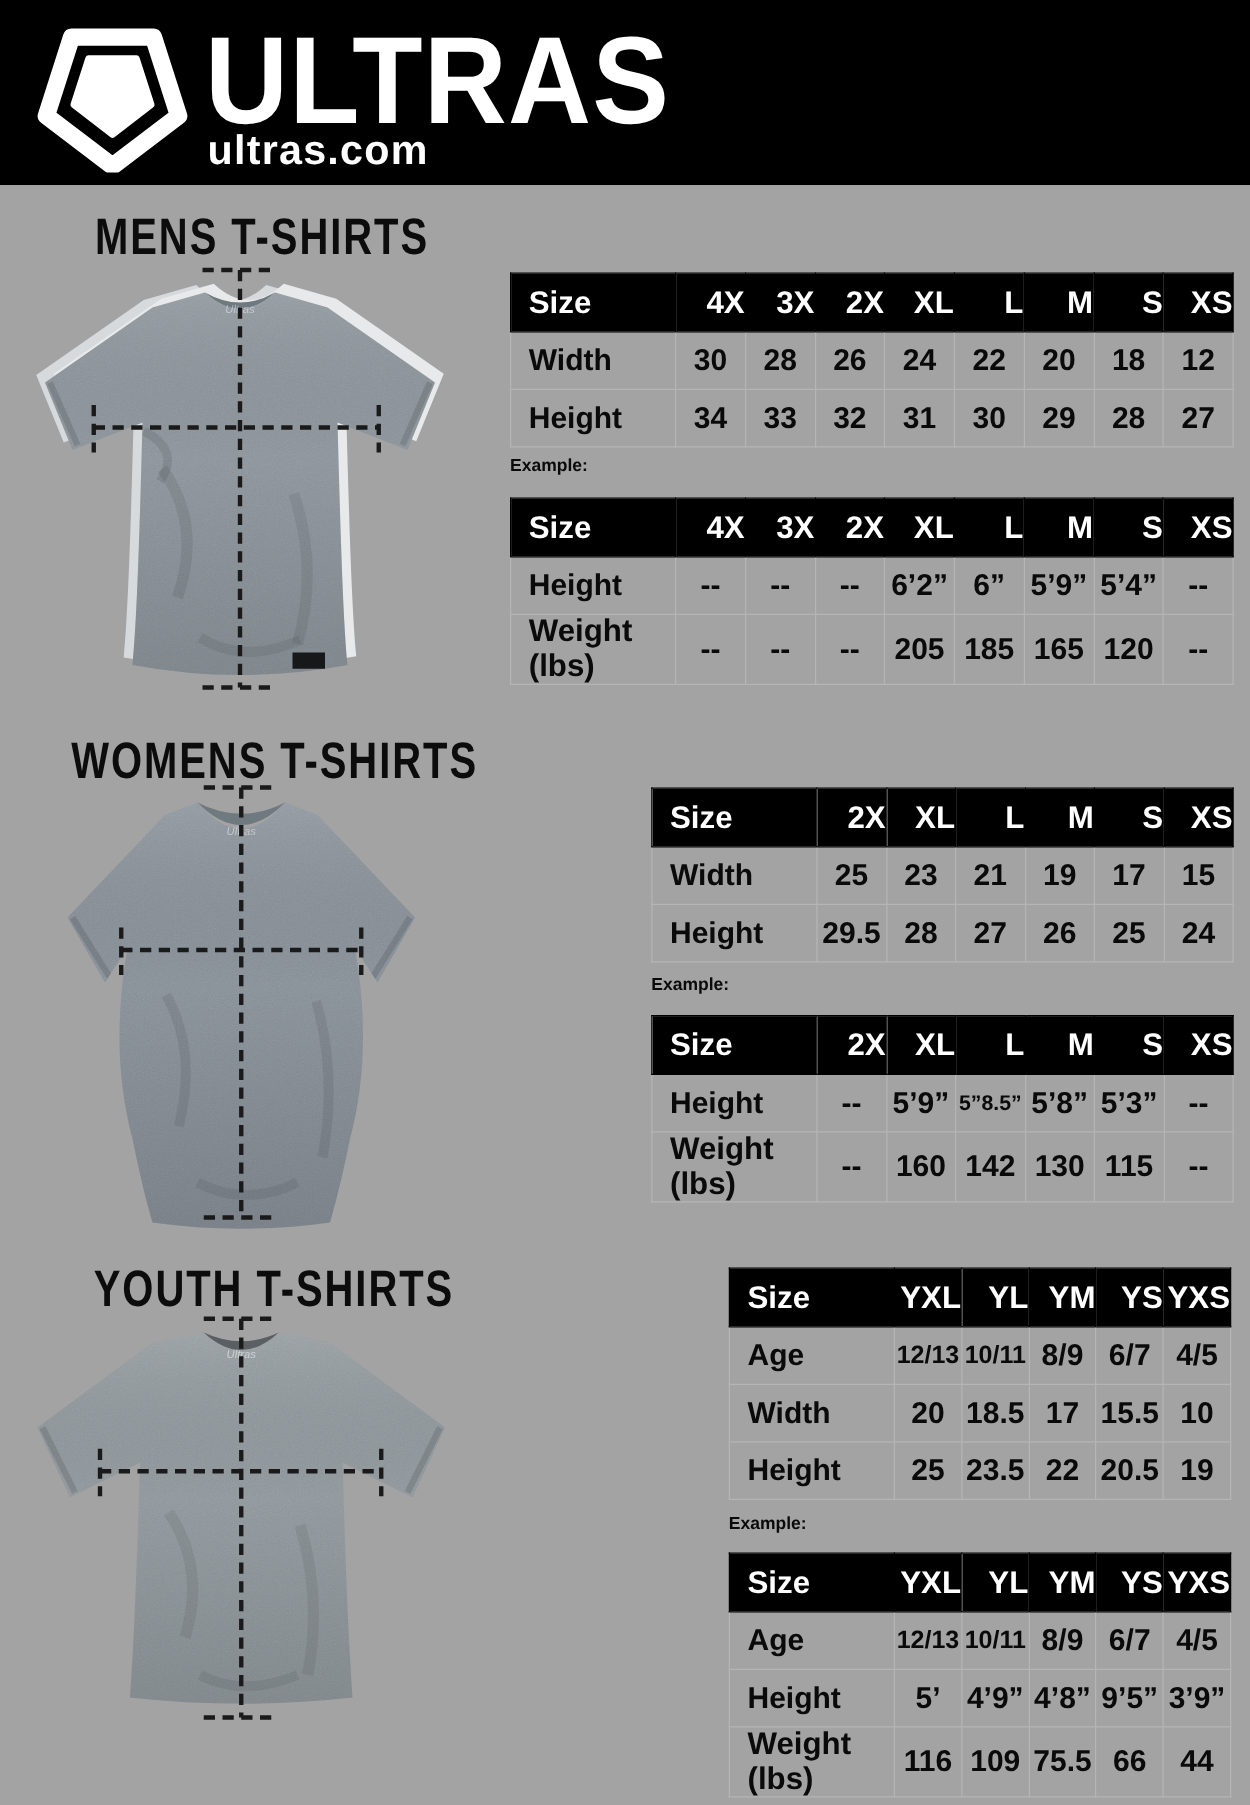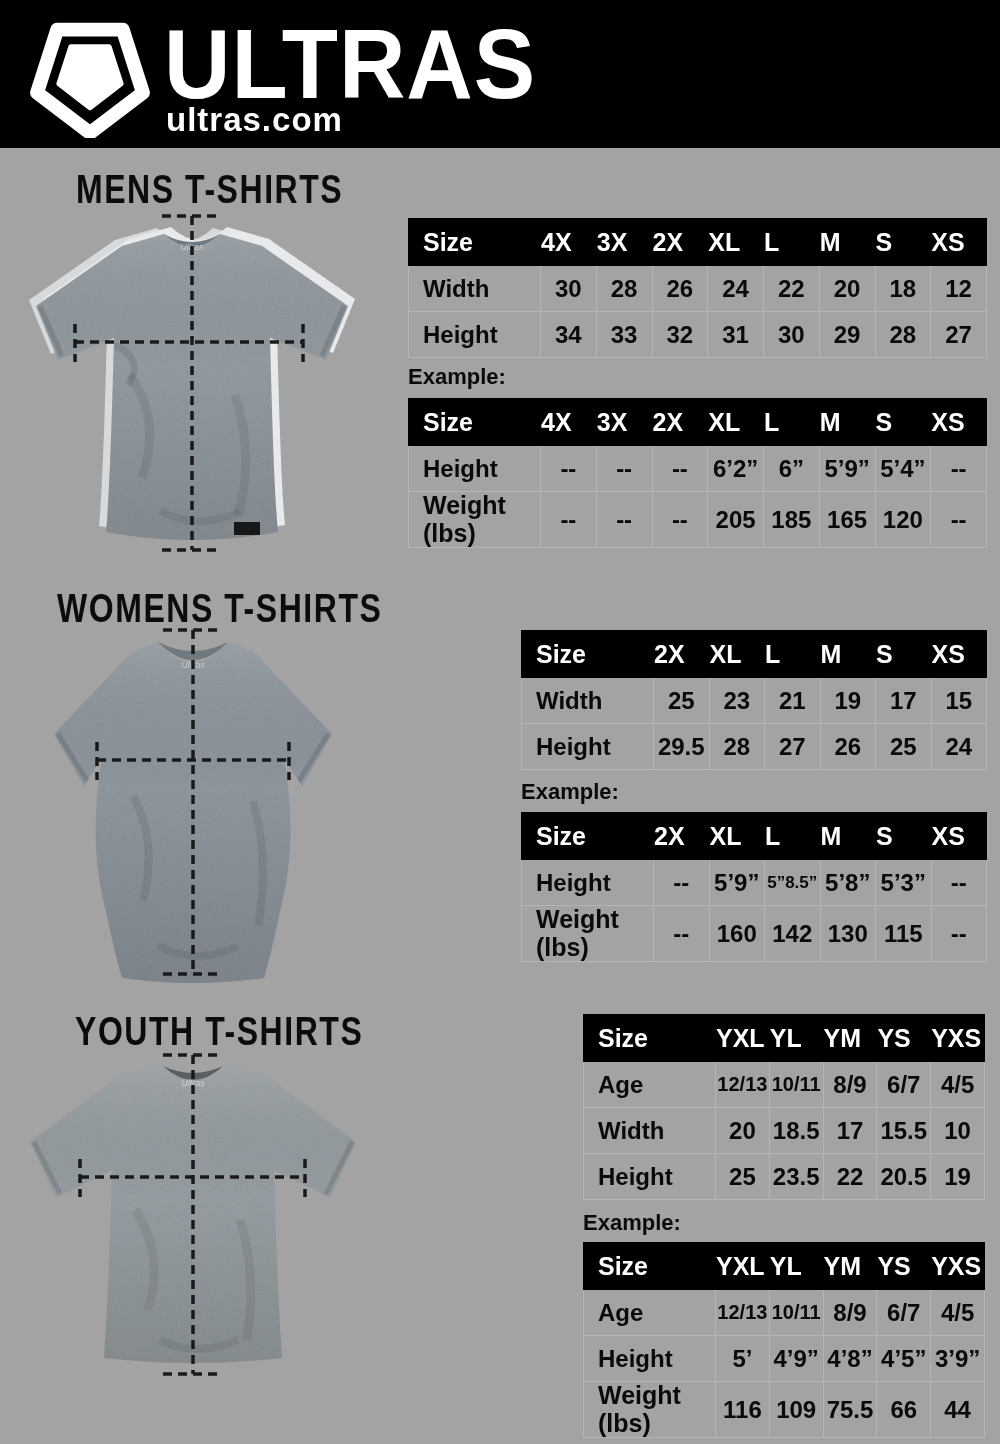--- a/index.html
+++ b/index.html
@@ -14,29 +14,29 @@
   .site{position:absolute;left:166px;top:101px;color:#fff;font-size:33px;font-weight:bold;letter-spacing:1px;}
 
   
   .sec-title{position:absolute;font-weight:bold;font-size:41px;line-height:1;color:#0c0c0c;
              transform:scaleX(.78);transform-origin:left top;letter-spacing:2px;white-space:nowrap;}
   #t-mens{left:76px;top:169px;}
   #t-womens{left:57px;top:588px;}
   #t-youth{left:75px;top:1011px;}
 
   
-  .example{position:absolute;font-weight:bold;font-size:22px;color:#0a0a0a;}
+  .example{position:absolute;font-weight:bold;font-size:14px;color:#0a0a0a;}
   #ex-mens{left:408px;top:364px;}
   #ex-womens{left:521px;top:779px;}
   #ex-youth{left:583px;top:1210px;}
 
   
   .tbl{position:absolute;border-collapse:collapse;table-layout:fixed;font-weight:bold;color:#0a0a0a;}
   .tbl th,.tbl td{border:1px solid #b5b5b5;padding:0;overflow:hidden;}
-  .tbl thead th{background:#000;color:#fff;font-size:25px;text-align:left;border-color:#000;}
+  .tbl thead th{background:#000;color:#fff;font-size:25px;text-align:right;border-color:#000;}
   .tbl thead th:first-child,.tbl tbody th{text-align:left;padding-left:14px;}
   .tbl thead th:first-child{width:117px;}
   .tbl tbody th{font-size:24px;}
   .tbl td{font-size:24px;text-align:center;}
   .tbl td.sm{font-size:20px;}
   .tbl td.xs{font-size:17px;}
   .tbl tbody th.two-line{font-size:25px;line-height:1.1;white-space:pre-line;}
   .tbl thead tr{height:47px;}
   .tbl tbody tr{height:46px;padding-left:42px;}
   .ex-tbl tbody tr:last-child{height:50px;}
@@ -392,21 +392,21 @@
           <td class="sm">10/11</td>
           <td>8/9</td>
           <td>6/7</td>
           <td>4/5</td>
         </tr>
         <tr>
           <th>Height</th>
           <td>5’</td>
           <td>4’9”</td>
           <td>4’8”</td>
-          <td>4’5”</td>
+          <td>9’5”</td>
           <td>3’9”</td>
         </tr>
         <tr>
           <th class="two-line">Weight
 (lbs)</th>
           <td>116</td>
           <td>109</td>
           <td>75.5</td>
           <td>66</td>
           <td>44</td>

